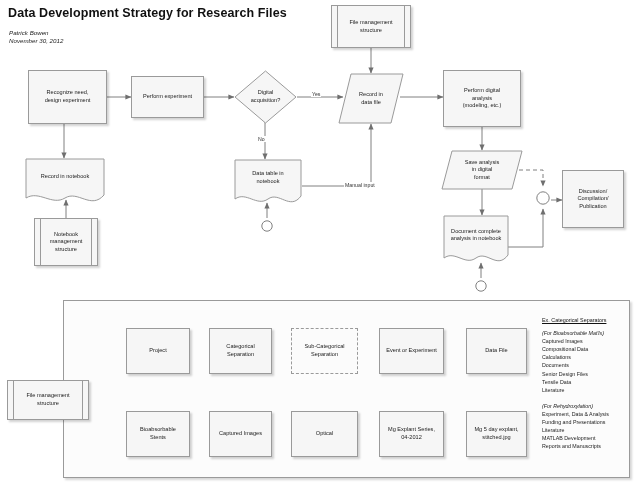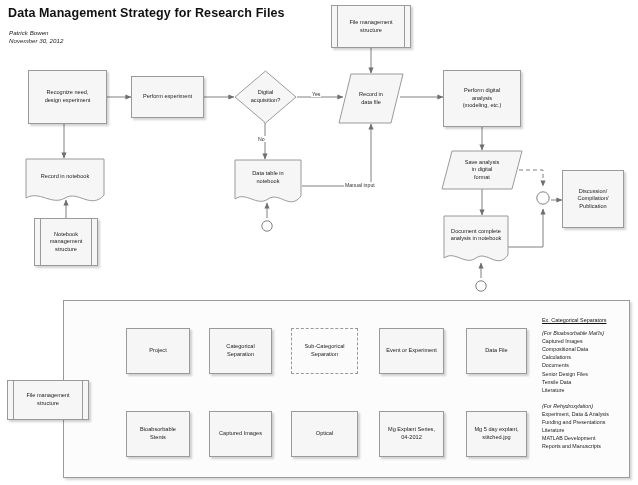--- a/index.html
+++ b/index.html
@@ -62,21 +62,21 @@
   
   .legend{position:absolute;font-size:5.3px;line-height:8.1px;color:#222;}
   .legend .head{font-size:5.4px;text-decoration:underline;margin-bottom:5px;
                 color:#111;}
   .legend .grp-title{font-style:italic;}
   .legend ul{list-style:none;margin:0;padding:0;}
 </style>
 </head>
 <body>
 
-<div id="page-title">Data Management Strategy for Research Files</div>
+<div id="page-title">Data Development Strategy for Research Files</div>
 <div id="author"><span>Patrick Bowen</span>
 <span>November 30, 2012</span></div>
 
 <svg id="wires">
   <defs>
     <marker id="ah" markerWidth="7" markerHeight="7" refX="5.6" refY="2.6" orient="auto">
       <path d="M0,0 L6,2.6 L0,5.2 z" fill="#6f6f6f"></path>
     </marker>
   </defs>
   <g stroke="#808080" stroke-width="1" fill="none">

